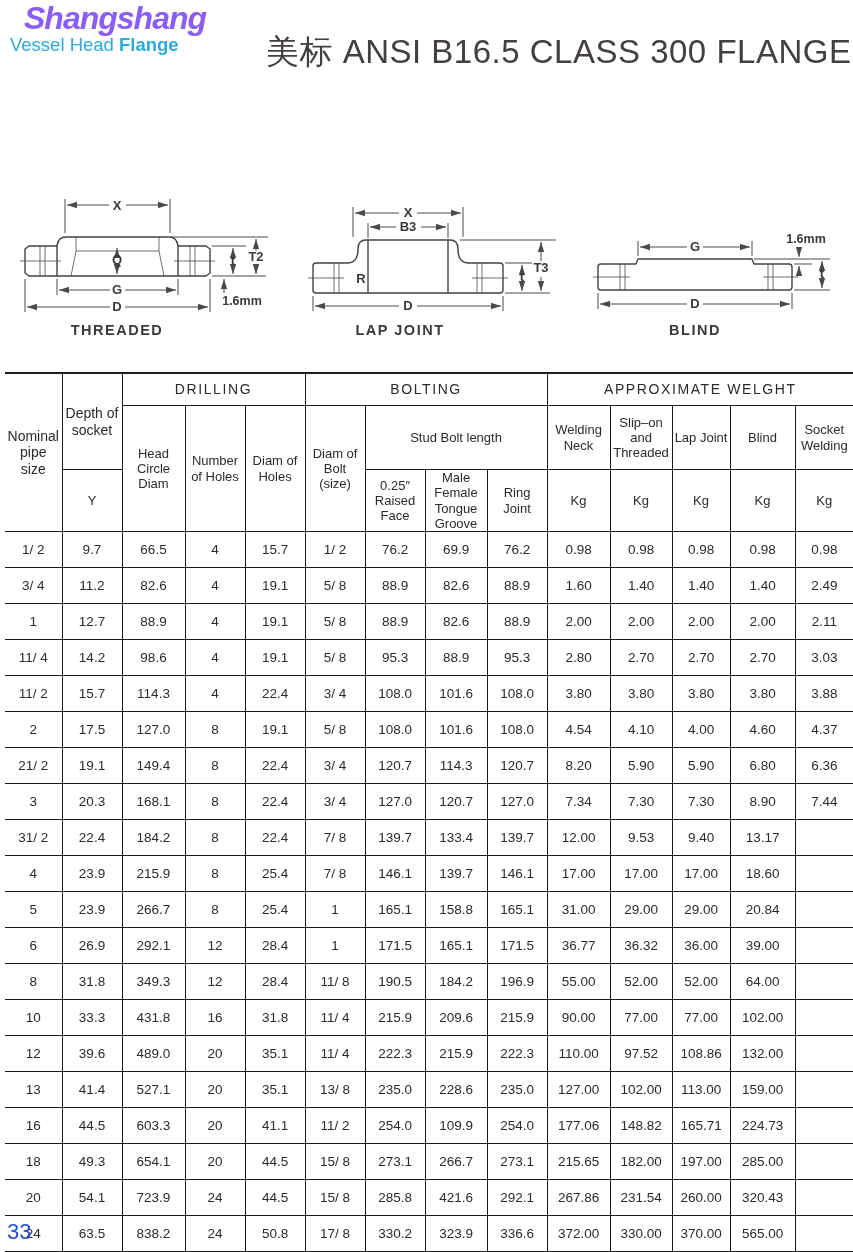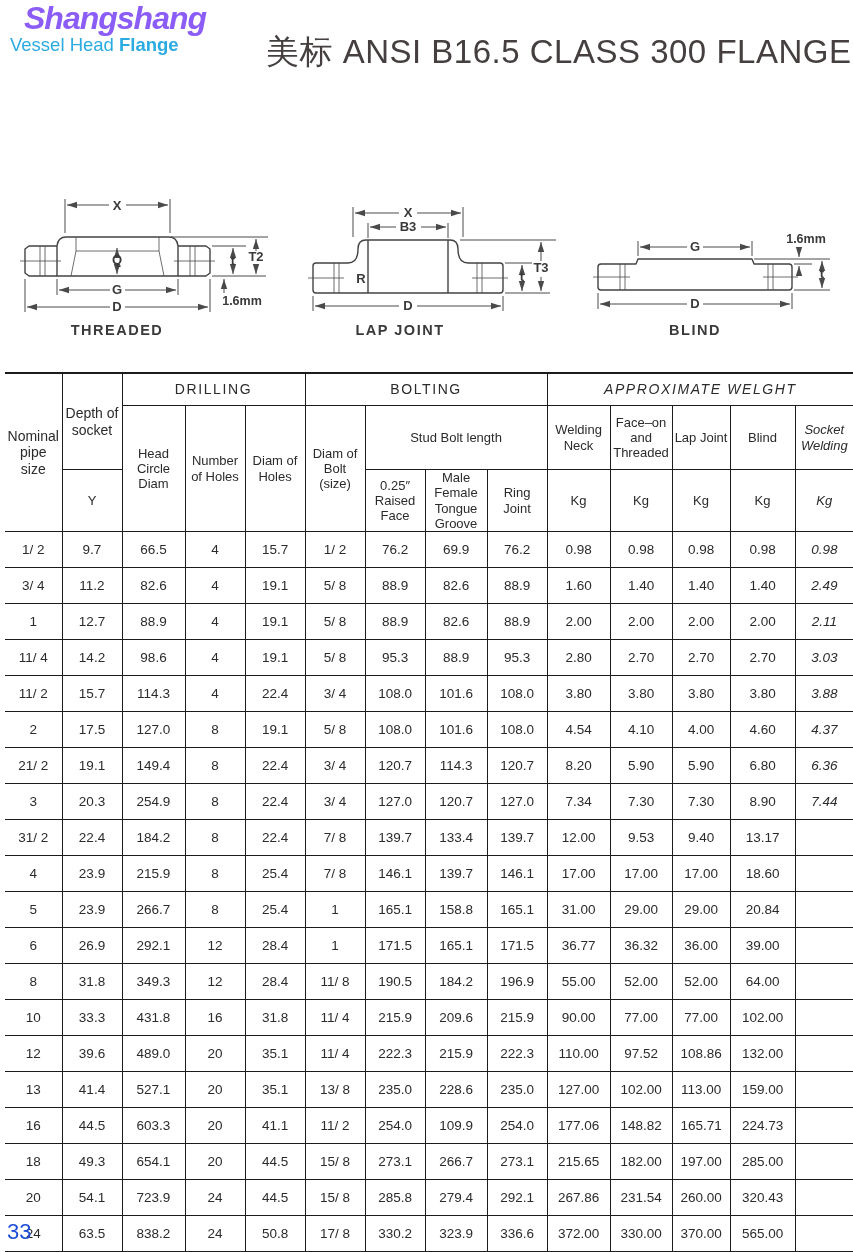--- a/index.html
+++ b/index.html
@@ -44,21 +44,21 @@
   }
   table.spec th{font-size:13px;line-height:1.18;}
   table.spec td{font-size:13.5px;height:35px;}
   tr.r1 th{height:31px;font-size:14px;}
   tr.r2 th{height:63px;}
   tr.r3 th{height:48px;}
   th.grp{letter-spacing:1.6px;}
   th.sm{font-size:12px;line-height:1.12;}
   th.xs{font-size:10px;line-height:1.05;}
   .no-left{border-left:none !important;}
-  .no-right{border-right:none !important;font-style:italic;}
+  .no-right{border-right:none !important;}
   
   .page-num{position:absolute;left:7px;top:1219px;font-size:22px;color:#1d4ed8;}
 </style>
 </head>
 <body>
 
 <div class="logo">
   <div class="brand">Shangshang</div>
   <div class="sub"><span>Vessel Head</span> <span class="b">Flange</span></div>
 </div>
@@ -238,21 +238,21 @@
       <th colspan="4" class="grp">BOLTING</th>
       <th colspan="5" class="grp no-right">APPROXIMATE WELGHT</th>
     </tr>
     <tr class="r2">
       <th rowspan="2">Head Circle Diam</th>
       <th rowspan="2">Number of Holes</th>
       <th rowspan="2">Diam of Holes</th>
       <th rowspan="2">Diam of Bolt (size)</th>
       <th colspan="3">Stud Bolt length</th>
       <th>Welding Neck</th>
-      <th class="sm">Face–on and Threaded</th>
+      <th class="sm">Slip–on and Threaded</th>
       <th>Lap Joint</th>
       <th>Blind</th>
       <th class="no-right">Socket Welding</th>
     </tr>
     <tr class="r3">
       <th>Y</th>
       <th class="sm">0.25″ Raised Face</th>
       <th class="xs">Male Female Tongue Groove</th>
       <th>Ring Joint</th>
       <th>Kg</th>
@@ -371,21 +371,21 @@
         <td>120.7</td>
         <td>8.20</td>
         <td>5.90</td>
         <td>5.90</td>
         <td>6.80</td>
         <td class="no-right">6.36</td>
       </tr>
       <tr>
         <td class="no-left">3</td>
         <td>20.3</td>
-        <td>254.9</td>
+        <td>168.1</td>
         <td>8</td>
         <td>22.4</td>
         <td>3/ 4</td>
         <td>127.0</td>
         <td>120.7</td>
         <td>127.0</td>
         <td>7.34</td>
         <td>7.30</td>
         <td>7.30</td>
         <td>8.90</td>
@@ -552,21 +552,21 @@
         <td class="no-right"></td>
       </tr>
       <tr>
         <td class="no-left">20</td>
         <td>54.1</td>
         <td>723.9</td>
         <td>24</td>
         <td>44.5</td>
         <td>15/ 8</td>
         <td>285.8</td>
-        <td>279.4</td>
+        <td>421.6</td>
         <td>292.1</td>
         <td>267.86</td>
         <td>231.54</td>
         <td>260.00</td>
         <td>320.43</td>
         <td class="no-right"></td>
       </tr>
       <tr>
         <td class="no-left">24</td>
         <td>63.5</td>

